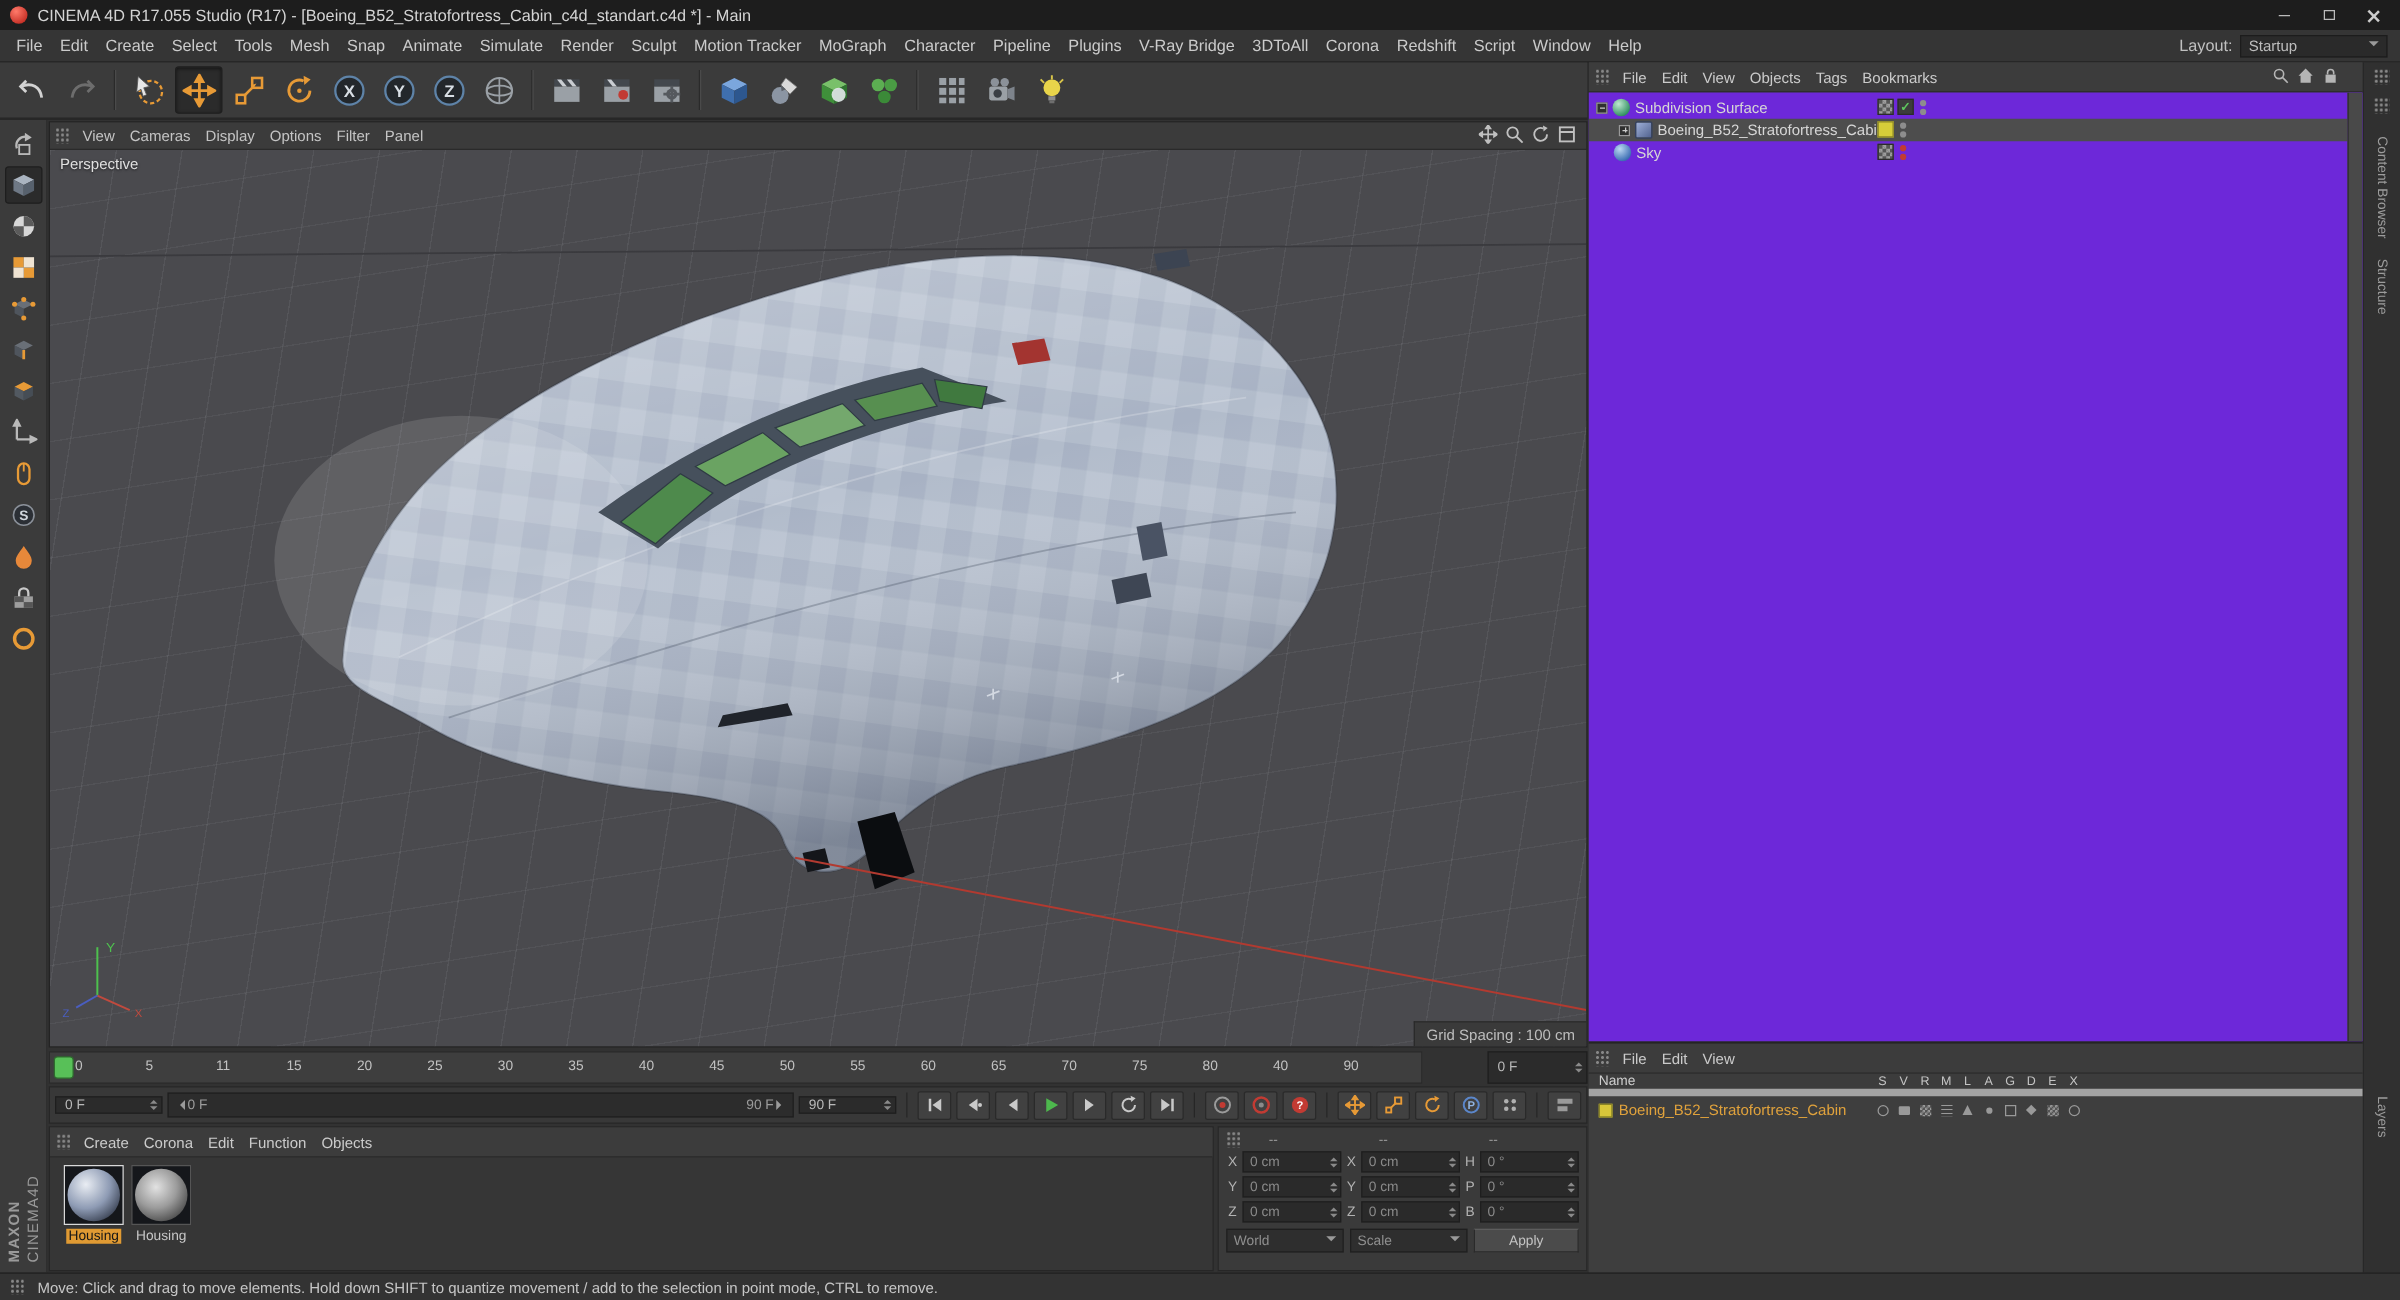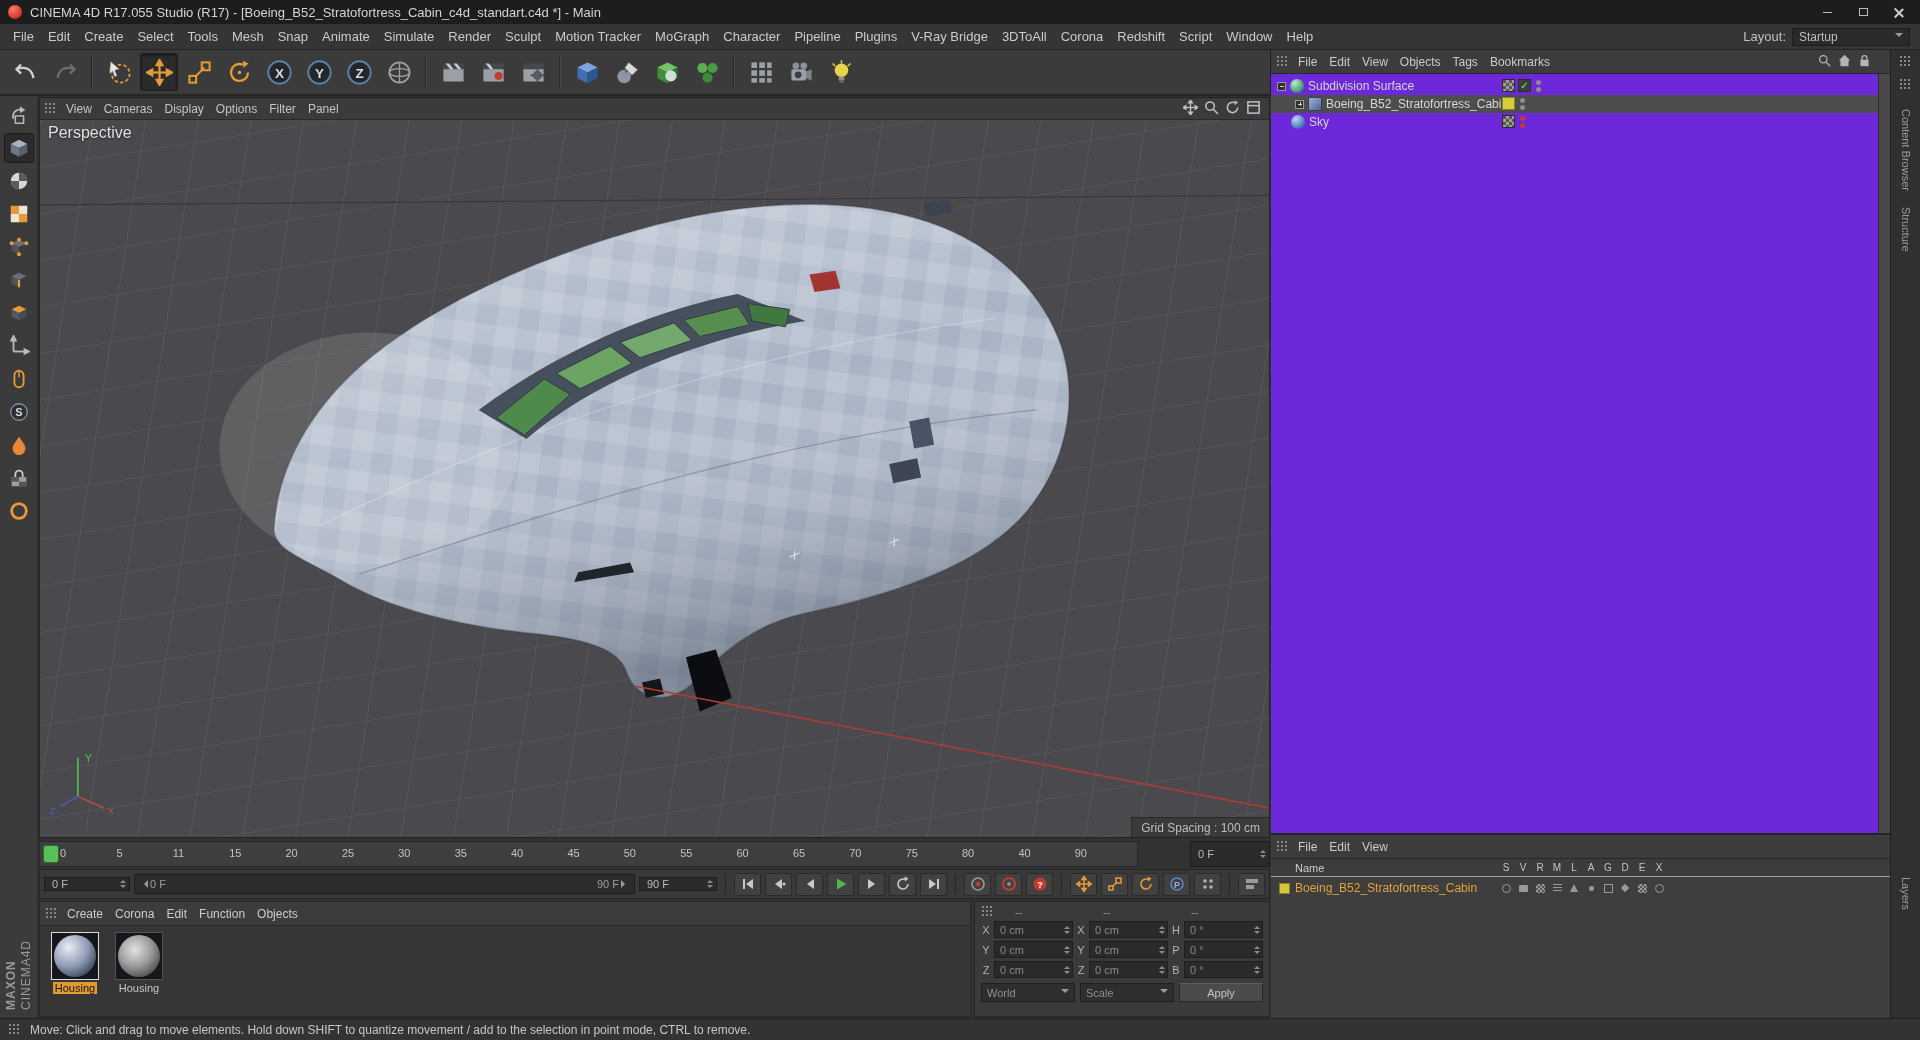--- a/index.html
+++ b/index.html
@@ -56,21 +56,21 @@
 .vp-menu{height:22px;background:#3b3b3b;border-bottom:1px solid #2a2a2a;display:flex;align-items:center;gap:2px;padding:0 4px;font-size:12px;flex:none}
 .vp-menu .menu-item{padding:2px 6px;color:#c4c4c4}
 .vp-nav{margin-left:auto;display:flex;gap:6px;align-items:center;padding-right:4px}
 .vp-nav svg{width:15px;height:15px}
 .vp-canvas{flex:1;position:relative;overflow:hidden;
  background:
   repeating-linear-gradient(99deg, rgba(222,227,236,0.07) 0px, rgba(222,227,236,0.07) 1px, transparent 1px, transparent 52px),
   repeating-linear-gradient(171deg, rgba(222,227,236,0.055) 0px, rgba(222,227,236,0.055) 1px, transparent 1px, transparent 46px),
   #4a4a4e}
 .vp-canvas > svg{position:absolute;inset:0;width:100%;height:100%}
-.vp-label{position:absolute;left:8px;top:4px;color:#e0e0e0;font-size:16px;text-shadow:0 1px 2px rgba(0,0,0,.6);z-index:3}
+.vp-label{position:absolute;left:8px;top:4px;color:#e0e0e0;font-size:12px;text-shadow:0 1px 2px rgba(0,0,0,.6);z-index:3}
 .grid-spacing{position:absolute;right:0;bottom:0;height:20px;background:#3a3a3a;border-top:1px solid #2a2a2a;border-left:1px solid #2a2a2a;display:flex;align-items:center;padding:0 9px;font-size:12px;color:#bdbdbd;z-index:3}
 
 
 .timeline-row{height:26px;margin:2px 1px 0 1px;display:flex;gap:6px;flex:none}
 .ruler{flex:1;position:relative;background:#3e3e3e;border:1px solid #292929}
 .ruler-ticks{position:absolute;left:20px;right:6px;top:5px;display:flex}
 .tick{flex:1;font-size:11px;color:#c2c2c2}
 .frame-marker{position:absolute;left:3px;top:3px;width:16px;height:18px;background:#58c058;border:1px solid #2e6b2e;border-radius:3px;z-index:2}
 .spacer40{width:40px;flex:none}
 .spin-field{width:80px;flex:none;background:#2b2b2b;border:1px solid #1e1e1e;display:flex;align-items:center;justify-content:space-between;padding:0 3px 0 7px;font-size:11px;color:#b9b9b9}
@@ -86,21 +86,21 @@
 .pbtn{width:27px;height:23px;background:#414141;border:1px solid #2a2a2a;border-radius:2px;display:flex;align-items:center;justify-content:center;flex:none}
 .pbtn svg{width:16px;height:16px}
 .psep{width:1px;height:20px;background:#262626;margin:0 4px;flex:none}
 
 
 .bottom-row{height:116px;margin:2px 1px 1px 1px;display:flex;gap:3px;flex:none}
 .panel-menu{height:24px;background:#3c3c3c;border-bottom:1px solid #282828;display:flex;align-items:center;gap:2px;padding:0 5px;font-size:12px;flex:none}
 .panel-menu .menu-item{padding:2px 6px}
 .grip{width:11px;height:13px;flex:none;background-image:radial-gradient(#878787 1px,transparent 1.3px);background-size:4px 4px;margin-right:3px}
 .materials{flex:1;background:#363636;border:1px solid #262626;display:flex;flex-direction:column}
-.mat-body{flex:1;display:flex;gap:10px;padding:6px 8px;align-items:flex-start}
+.mat-body{flex:1;display:flex;gap:0;padding:6px 8px;align-items:flex-start}
 .mat{width:54px;text-align:center}
 .mat-thumb{width:48px;height:48px;margin:0 auto;border:1px solid #555;background:#15171b;position:relative}
 .mat-thumb .sphere{position:absolute;inset:2px;border-radius:50%;background:radial-gradient(circle at 35% 30%,#e9edf3,#8e9bb4 48%,#394152 82%)}
 .mat-thumb.env .sphere{background:radial-gradient(circle at 40% 35%,#e2e2e2,#9b9b9b 45%,#474747 82%)}
 .mat-thumb.sel{border-color:#d9d9d9}
 .mat-name{font-size:11px;color:#c7c7c7;margin-top:2px;padding:0 2px;display:inline-block}
 .mat-name.sel{background:#e09a33;color:#161616}
 
 .coords{width:296px;flex:none;background:#3a3a3a;border:1px solid #262626;display:flex;flex-direction:column}
 .coord-head{display:flex;align-items:center;padding:3px 6px 0 6px;gap:4px}
@@ -135,21 +135,21 @@
 .tag{width:13px;height:13px;border:1px solid #2b2b2b;flex:none;display:flex;align-items:center;justify-content:center}
 .tag-checker{background-image:linear-gradient(45deg,#9e9e9e 25%,transparent 25%,transparent 75%,#9e9e9e 75%),linear-gradient(45deg,#9e9e9e 25%,#565656 25%,#565656 75%,#9e9e9e 75%);background-size:6px 6px;background-position:0 0,3px 3px;background-color:#565656}
 .tag-check{background:#3c3c3c;color:#5fc75f;font-size:10px;font-weight:bold}
 .tag-tex{background:#d6cd39;border-color:#8a8526}
 .vdots{display:flex;flex-direction:column;gap:2px;margin-left:2px}
 .vdot{width:5px;height:5px;border-radius:50%;background:#8d8d8d}
 .vdot.red{background:#c23b33}
 
 
 .lm{height:185px;flex:none;border-top:2px solid #242424;display:flex;flex-direction:column;background:#3a3a3a}
-.lm-head{height:18px;background:#3c3c3c;border-bottom:1px solid #a3a3a3;display:flex;align-items:center;padding-left:24px;font-size:11px;color:#cdcdcd;position:relative;flex:none}
+.lm-head{height:18px;background:#3c3c3c;border-bottom:6px solid #a3a3a3;display:flex;align-items:center;padding-left:8px;font-size:11px;color:#cdcdcd;position:relative;flex:none}
 .lm-cols{position:absolute;left:228px;display:flex;gap:3px}
 .lcol{width:14px;text-align:center;font-size:10px;color:#c4c4c4}
 .lm-body{flex:1;background:#3e3e3e}
 .lm-row{height:22px;display:flex;align-items:center;gap:5px;padding-left:8px;position:relative}
 .layer-swatch{width:11px;height:11px;background:#d8c63a;border:1px solid #8a8426;flex:none}
 .lm-row .lname{font-size:12px;color:#e0a23c;white-space:nowrap}
 .lm-toggles{position:absolute;left:228px;display:flex;gap:3px;align-items:center}
 .tg{width:14px;height:13px;display:flex;align-items:center;justify-content:center;flex:none}
 .tg-circle::before{content:"";width:7px;height:7px;border:1.5px solid #999;border-radius:50%}
 .tg-cam::before{content:"";width:9px;height:7px;background:#999;border-radius:1px}

